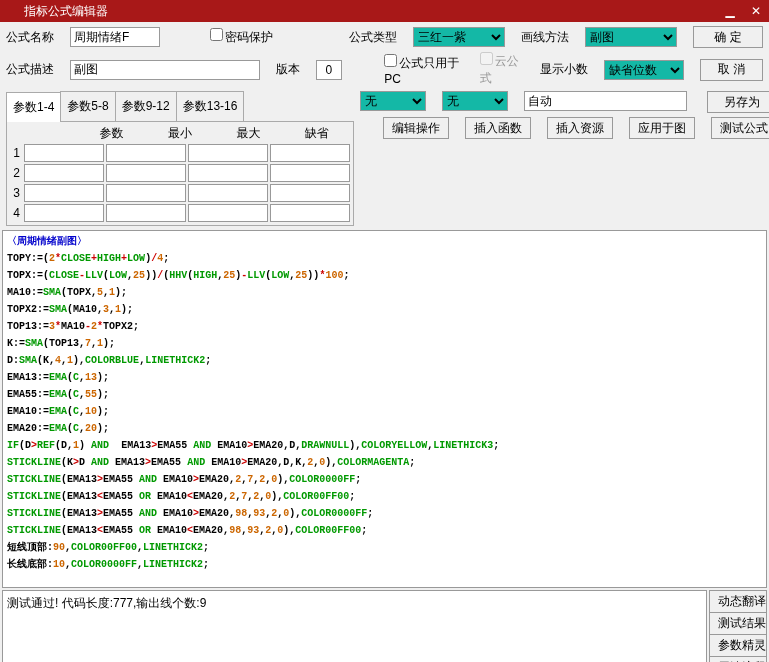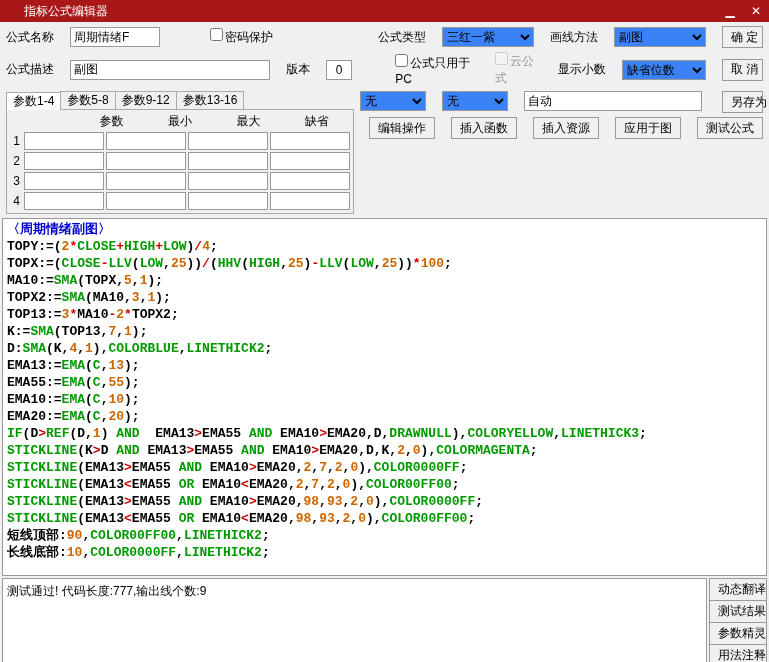--- a/index.html
+++ b/index.html
@@ -7,40 +7,40 @@
   
   .titlebar { background: #a81818; color: #fff; height: 22px; display: flex; align-items: center; padding-left: 24px; }
   .titlebar-title { flex: 1; }
   .titlebar-btns { display: flex; }
   .titlebar-btn { width: 26px; height: 22px; display: flex; align-items: center; justify-content: center; color: #fff; }
   
   .form-area { padding: 4px 6px 2px 6px; background: #f0f0f0; }
   .row { display: flex; align-items: center; margin-bottom: 4px; gap: 16px; }
   .lbl { white-space: nowrap; }
   .txt { border: 1px solid #999; background: #fff; height: 20px; padding: 0 3px; }
-  .sel { border: 1px solid #999; background: #3b82f6; height: 20px; }
+  .sel { border: 1px solid #999; background: #14b8a6; height: 20px; }
   .btn { border: 1px solid #999; background: #f0f0f0; height: 22px; padding: 0 8px; cursor: pointer; white-space: nowrap; }
-  .btn-wide { width: 41px; }
+  .btn-wide { width: 70px; }
   .chk { margin-right: 2px; }
   
   .tabs { display: flex; border-bottom: 1px solid #aaa; }
-  .tab { padding: 0 6px; border: 1px solid #aaa; border-bottom: none; background: #f0f0f0; margin-right: -1px; cursor: pointer; }
+  .tab { padding: 6px 6px; border: 1px solid #aaa; border-bottom: none; background: #f0f0f0; margin-right: -1px; cursor: pointer; }
   .tab.active { background: #fff; position: relative; top: 1px; }
   
   .param-grid { border: 1px solid #aaa; border-top: none; padding: 2px; background: #f0f0f0; }
   .param-header { display: flex; }
   .param-header div { flex: 1; text-align: center; padding: 1px 0; }
   .param-row { display: flex; align-items: center; }
   .param-row .num { width: 14px; text-align: right; padding-right: 3px; }
   .param-row input { flex: 1; border: 1px solid #999; height: 18px; margin: 1px; min-width: 0; }
   
   .fieldset { border: 1px solid #aaa; padding: 4px 6px 6px 6px; margin-top: 2px; position: relative; }
   .fieldset-legend { position: absolute; top: -7px; left: 6px; background: #f0f0f0; padding: 0 3px; font-size: 11px; }
   
-  .code-area { border: 1px solid #999; background: #fff; margin: 2px; padding: 2px 4px; font-family: "Consolas", "Courier New", monospace; font-size: 13px; font-weight: bold; line-height: 17px; white-space: pre; overflow: auto; height: 358px; }
+  .code-area { border: 1px solid #999; background: #fff; margin: 2px; padding: 2px 4px; font-family: "Consolas", "Courier New", monospace; font-size: 10px; font-weight: bold; line-height: 17px; white-space: pre; overflow: auto; height: 358px; }
   .code-area span { font-family: inherit; font-size: inherit; font-weight: inherit; }
   .c-black { color: #000; }
   .c-blue { color: #0000cc; }
   .c-red { color: #cc0000; }
   .c-green { color: #009900; }
   .c-orange { color: #cc6600; }
   
   .bottom { display: flex; margin: 2px; }
   .result-box { flex: 1; border: 1px solid #999; background: #fff; padding: 4px; height: 88px; }
   .side-btns { display: flex; flex-direction: column; margin-left: 2px; }

